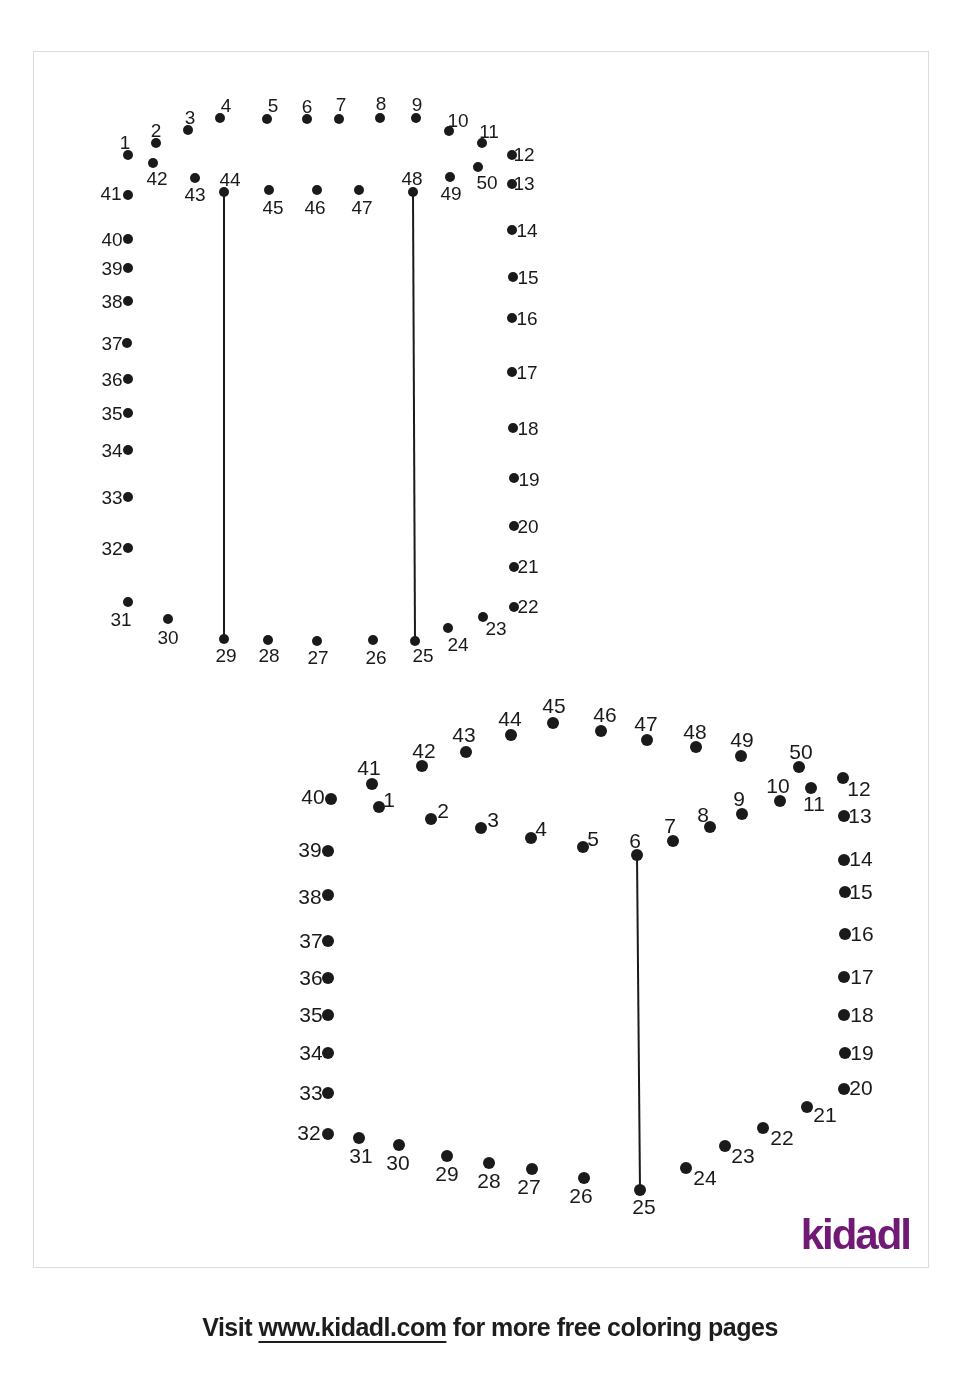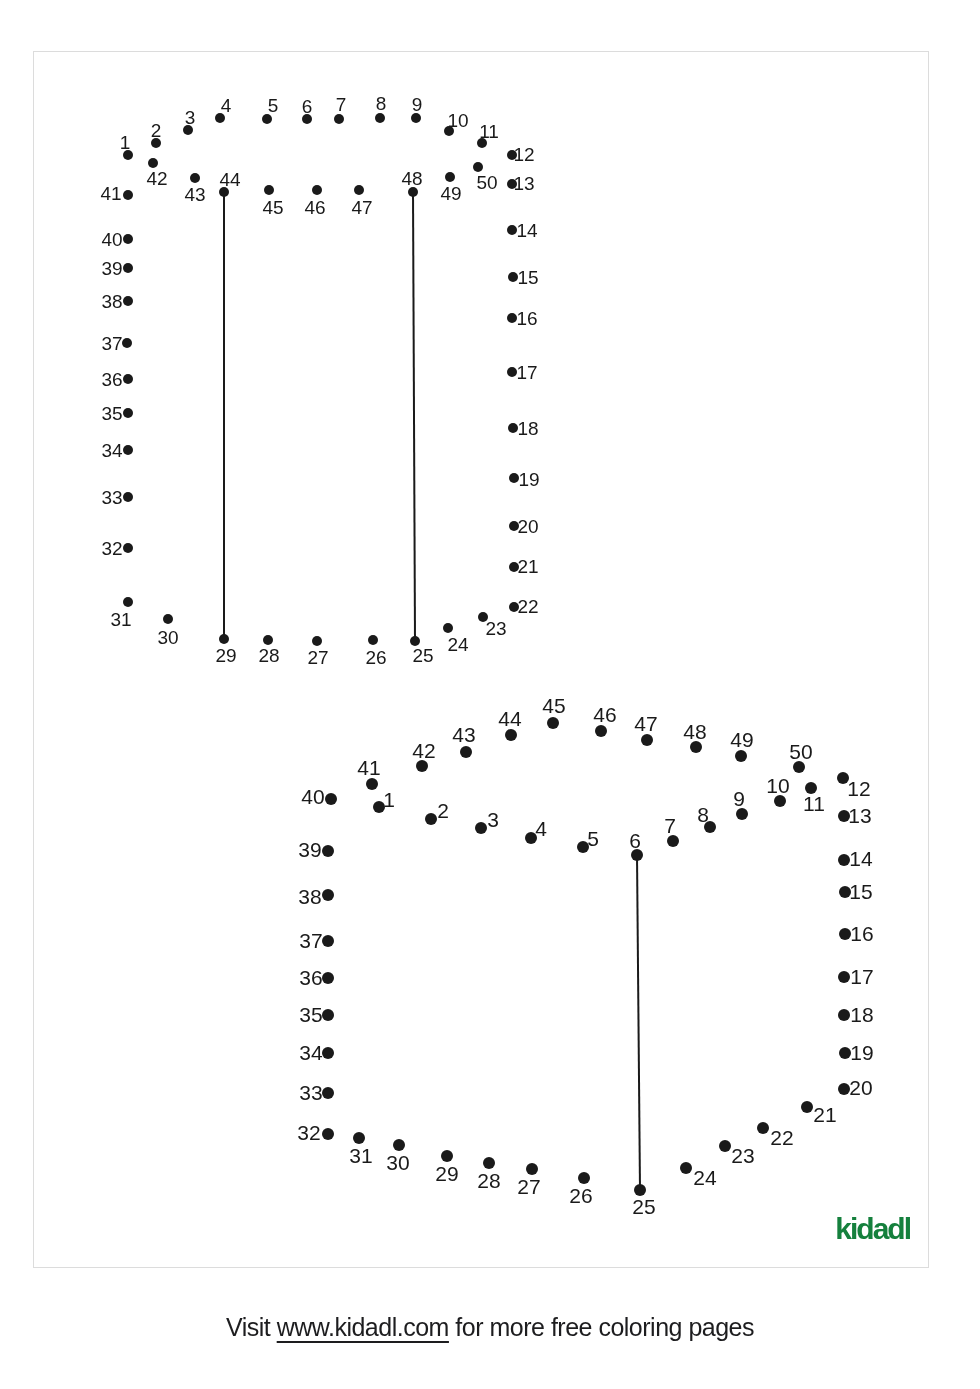--- a/index.html
+++ b/index.html
@@ -8,26 +8,26 @@
     font-family:"Liberation Sans",sans-serif;overflow:hidden;
   }
   .sheet{
     position:absolute;left:33px;top:51px;width:896px;height:1217px;
     background:#ffffff;border:1px solid #dcdcdc;box-sizing:border-box;
   }
   #puzzle{position:absolute;left:0;top:0;width:980px;height:1389px;}
   #puzzle text{font-family:"Liberation Sans",sans-serif;}
   .watermark{
     position:absolute;top:1214px;right:70px;
-    font-size:30px;font-weight:bold;letter-spacing:-2px;
-    color:#15803d;line-height:1;
+    font-size:42px;font-weight:bold;letter-spacing:-2px;
+    color:#701a75;line-height:1;
   }
   .footer{
     position:absolute;top:1313px;left:0;width:980px;text-align:center;
-    font-size:25px;font-weight:normal;letter-spacing:-0.5px;color:#1d1d1f;
+    font-size:25px;font-weight:bold;letter-spacing:-0.5px;color:#1d1d1f;
   }
   .footer .link{
     text-decoration:underline;
     text-decoration-thickness:2px;
     text-underline-offset:5px;
   }
 </style>
 </head>
 <body>
 

